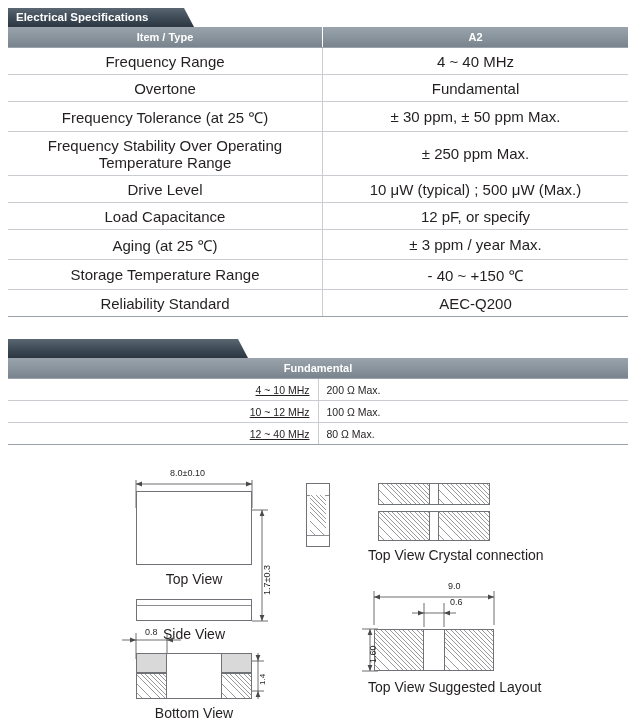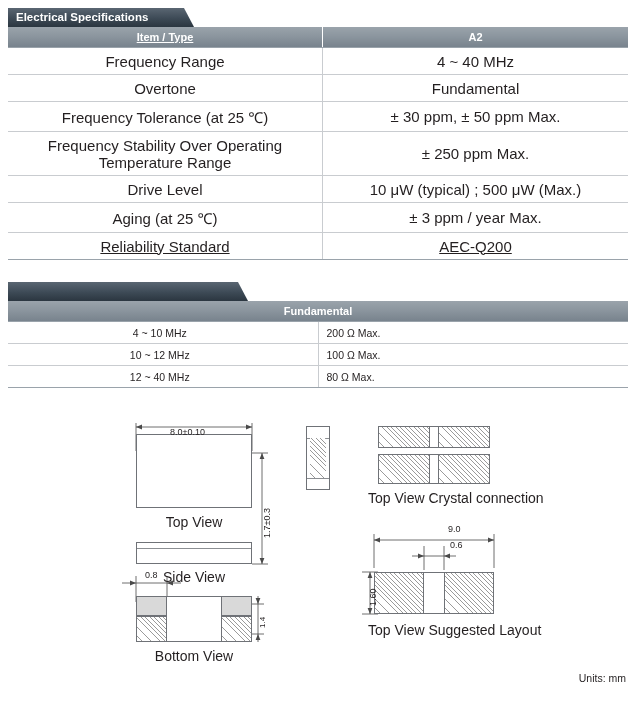--- a/index.html
+++ b/index.html
@@ -64,28 +64,26 @@
     background: linear-gradient(to bottom, #9aa3ab 0%, #8a949d 50%, #78838d 100%);
     color: #ffffff;
     font-weight: bold;
     font-size: 11px;
     padding: 4px 2px;
     border-bottom: 1px solid #9aa3ab;
   }
   .spec-table thead th.col-item {
     width: 310px;
     border-right: 1px solid #ffffff;
-    text-decoration: underline;
   }
   .spec-table td.col-item {
     border-right: 1px solid #c9ccd0;
   }
   .spec-table tr:last-child td {
     border-bottom: 1px solid #9aa3ab;
-    text-decoration: underline;
   }
   .spec-table tbody tr td {
     color: #231f20;
   }
 
   
   .esr-table {
     margin-top: 0;
   }
   .esr-table th.esr-head {
@@ -97,23 +95,24 @@
     text-align: center;
     border-bottom: 1px solid #9aa3ab;
   }
   .esr-table td {
     font-size: 10.5px;
     padding: 4.5px 2px;
     border-bottom: 1px solid #c9ccd0;
   }
   .esr-table td.freq {
     width: 310px;
-    text-align: center;
+    text-align: right;
     padding-right: 8px;
     border-right: 1px solid #c9ccd0;
+    text-decoration: underline;
   }
   .esr-table td.val {
     text-align: left;
     padding-left: 8px;
   }
   .esr-table tr:last-child td {
     border-bottom: 1px solid #9aa3ab;
   }
 
   .spacer-1 { height: 8px; }
@@ -215,22 +214,30 @@
       </tr>
       <tr>
         <td class="col-item">Frequency Stability Over Operating Temperature Range</td>
         <td>± 250 ppm Max.</td>
       </tr>
       <tr>
         <td class="col-item">Drive Level</td>
         <td>10 μW (typical) ; 500 μW (Max.)</td>
       </tr>
       <tr>
+        <td class="col-item">Load Capacitance</td>
+        <td>12 pF, or specify</td>
+      </tr>
+      <tr>
         <td class="col-item">Aging (at 25 ℃)</td>
         <td>± 3 ppm / year Max.</td>
+      </tr>
+      <tr>
+        <td class="col-item">Storage Temperature Range</td>
+        <td>- 40 ~ +150 ℃</td>
       </tr>
       <tr>
         <td class="col-item">Reliability Standard</td>
         <td>AEC-Q200</td>
       </tr>
     </tbody>
   </table>
 
   <div class="spacer-2"></div>
 
@@ -301,21 +308,21 @@
       <polygon points="444,150 450,147.6 450,152.4" fill="#4a4a4a"></polygon>
 
       <line x1="362" y1="166" x2="378" y2="166" stroke="#4a4a4a" stroke-width="0.8"></line>
       <line x1="362" y1="208" x2="378" y2="208" stroke="#4a4a4a" stroke-width="0.8"></line>
       <line x1="370" y1="166" x2="370" y2="208" stroke="#4a4a4a" stroke-width="0.8"></line>
       <polygon points="370,166 367.6,172 372.4,172" fill="#4a4a4a"></polygon>
       <polygon points="370,208 367.6,202 372.4,202" fill="#4a4a4a"></polygon>
     </svg>
 
     <div class="pkg" style="left:136px; top:28px; width:116px; height:74px;"></div>
-    <div class="dim-text" style="left:170px; top:5px;margin-top:16px;">8.0±0.10</div>
+    <div class="dim-text" style="left:170px; top:5px;">8.0±0.10</div>
     <div class="dwg-label" style="left:136px; top:108px; width:116px;">Top View</div>
     <div class="dim-text vert" style="left:262px; top:132px;">1.7±0.3</div>
 
     <div class="pkg" style="left:136px; top:136px; width:116px; height:22px;"></div>
     <div class="line hline" style="left:137px; top:142px; width:114px; background:#8b8e92;"></div>
     <div class="dwg-label" style="left:136px; top:163px; width:116px;">Side View</div>
 
     <div class="pkg" style="left:136px; top:190px; width:116px; height:46px;"></div>
     <div class="pad" style="left:136px; top:190px; width:31px; height:20px;"></div>
     <div class="pad" style="left:221px; top:190px; width:31px; height:20px;"></div>

